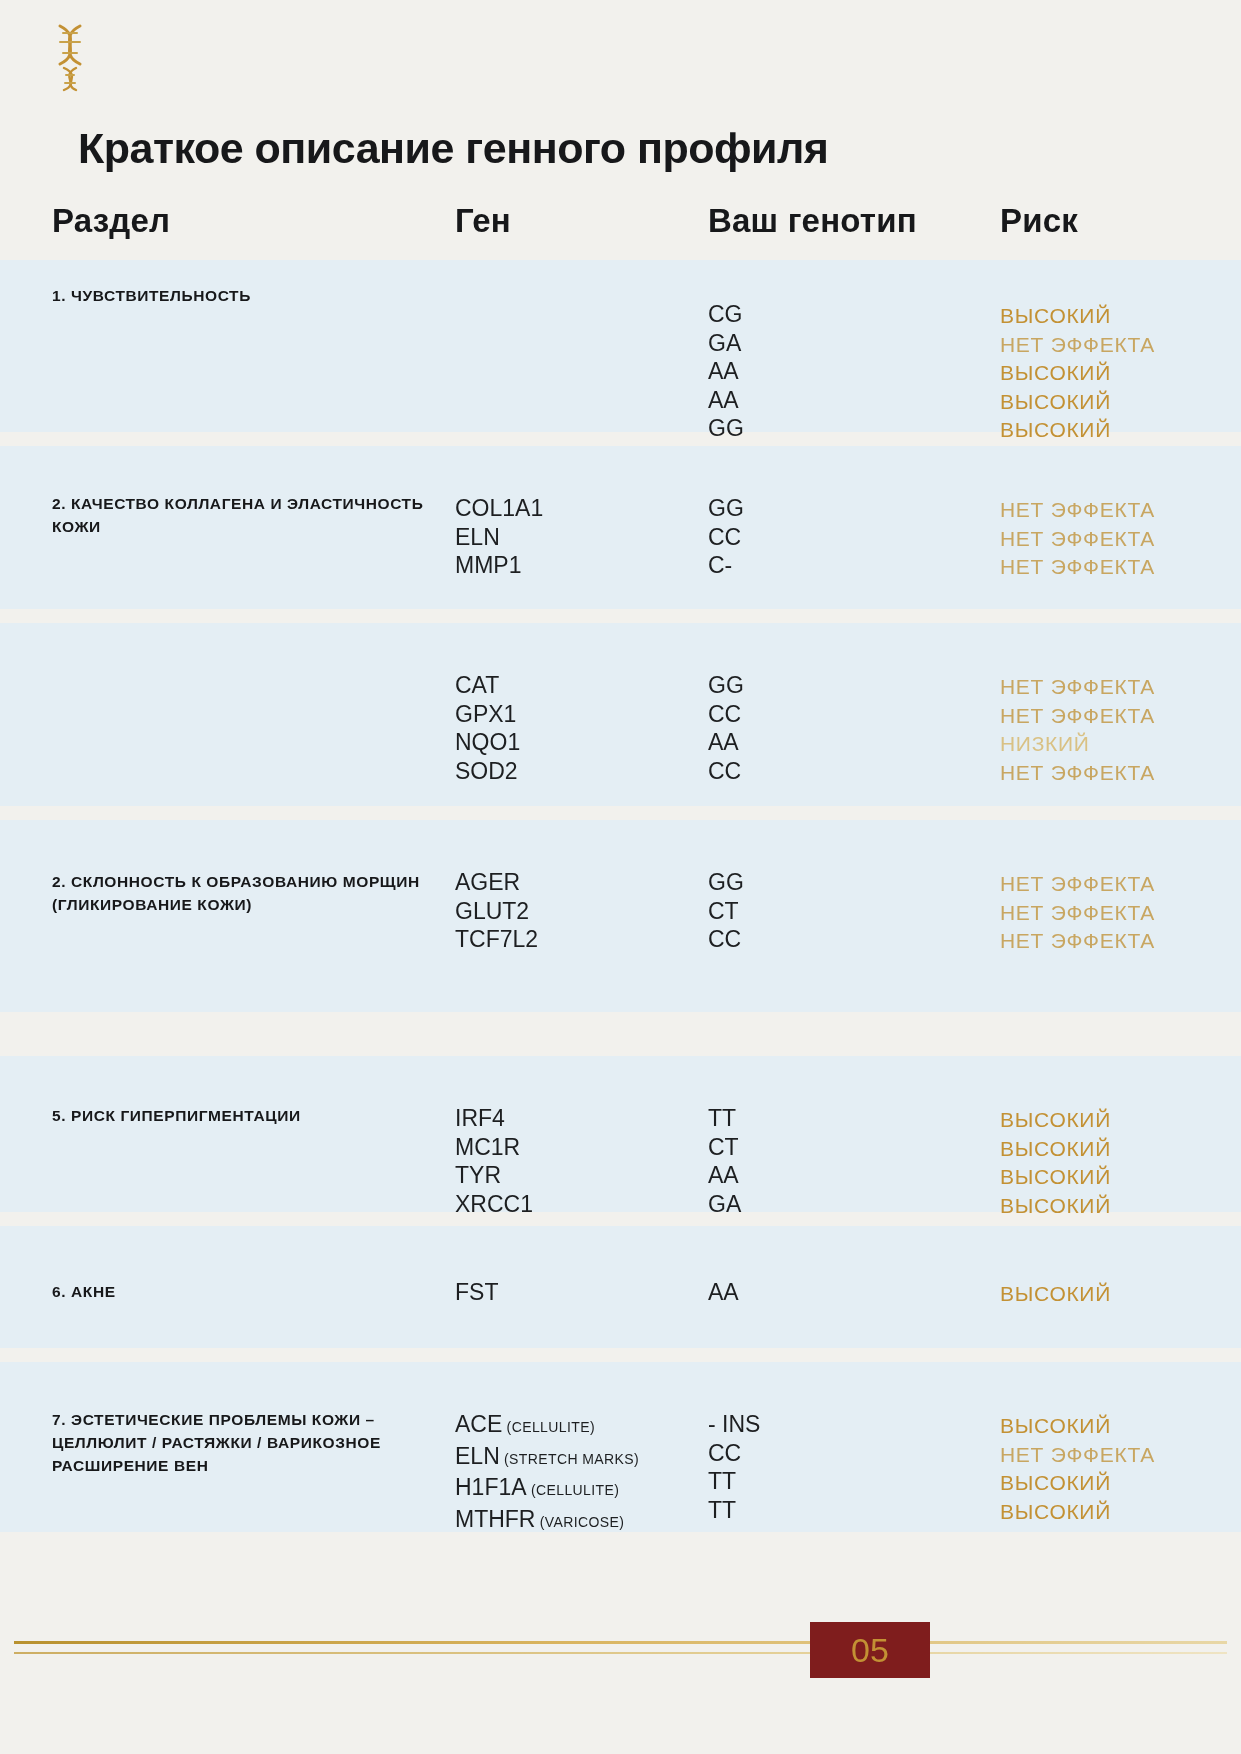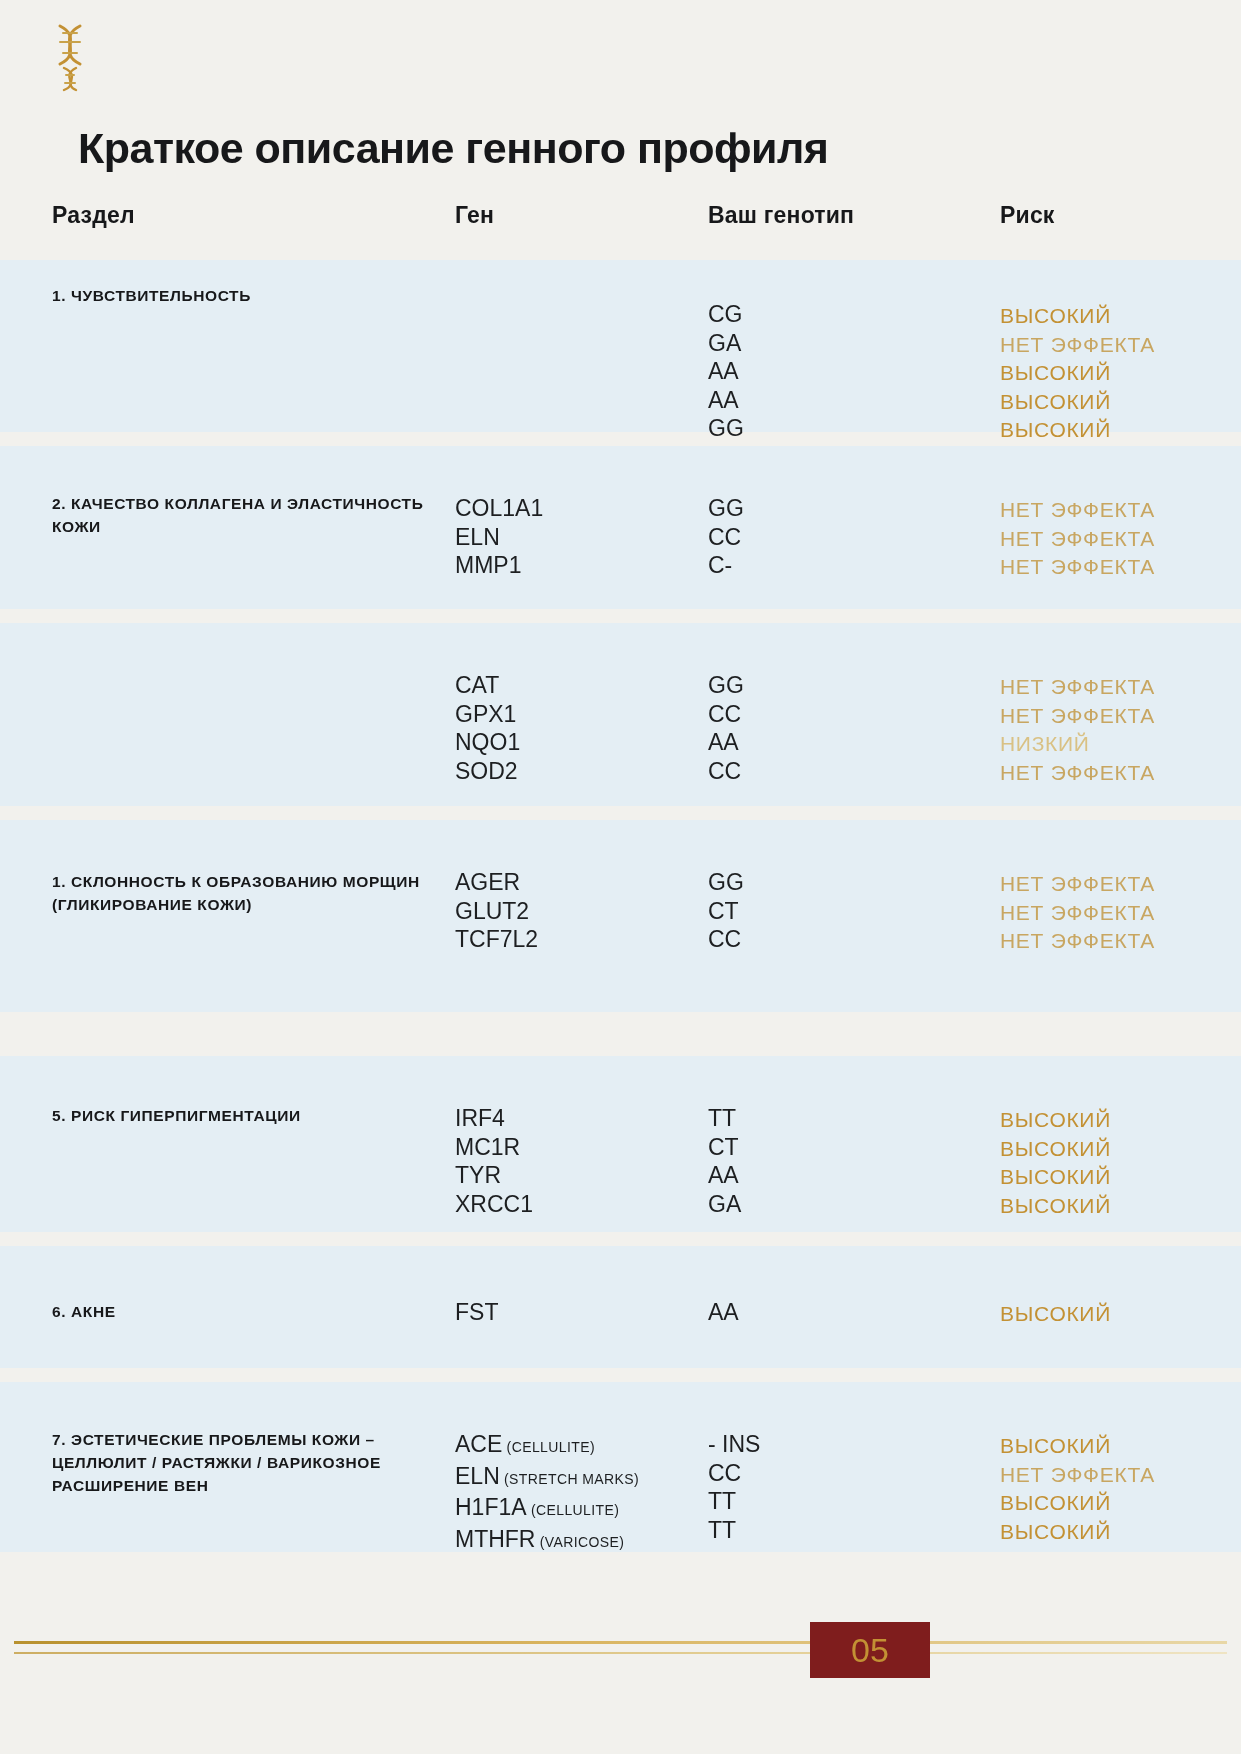--- a/index.html
+++ b/index.html
@@ -49,21 +49,21 @@
     width: 1241px;
   }
   .thead {
     position: relative;
     height: 72px;
     background: #f2f1ed;
   }
   .thead .th {
     position: absolute;
     top: 14px;
-    font-size: 23px;
+    font-size: 33px;
     font-weight: bold;
     color: #17181a;
     letter-spacing: 0.2px;
   }
   .th-c0 { left: 52px; }
   .th-c1 { left: 455px; }
   .th-c2 { left: 708px; }
   .th-c3 { left: 1000px; }
 
   .rowgroup {
@@ -226,38 +226,38 @@
             <div class="cellline">CC</div>
           </div>
           <div class="risks" style="top: 50px;">
             <div class="risk-line risk-none">НЕТ ЭФФЕКТА</div>
             <div class="risk-line risk-none">НЕТ ЭФФЕКТА</div>
             <div class="risk-line risk-low">НИЗКИЙ</div>
             <div class="risk-line risk-none">НЕТ ЭФФЕКТА</div>
           </div>
         </div>
         <div class="rowgroup" style="height: 192px;">
-          <div class="rg-label" style="top: 50px;">1. СКЛОННОСТЬ К ОБРАЗОВАНИЮ МОРЩИН (ГЛИКИРОВАНИЕ КОЖИ)</div>
+          <div class="rg-label" style="top: 50px;">2. СКЛОННОСТЬ К ОБРАЗОВАНИЮ МОРЩИН (ГЛИКИРОВАНИЕ КОЖИ)</div>
           <div class="genes" style="top: 48px;">
             <div class="cellline">AGER</div>
             <div class="cellline">GLUT2</div>
             <div class="cellline">TCF7L2</div>
           </div>
           <div class="genotypes" style="top: 48px;">
             <div class="cellline">GG</div>
             <div class="cellline">CT</div>
             <div class="cellline">CC</div>
           </div>
           <div class="risks" style="top: 50px;">
             <div class="risk-line risk-none">НЕТ ЭФФЕКТА</div>
             <div class="risk-line risk-none">НЕТ ЭФФЕКТА</div>
             <div class="risk-line risk-none">НЕТ ЭФФЕКТА</div>
           </div>
         </div>
-        <div class="rowgroup" style="height: 176px; margin-top: 44px;">
+        <div class="rowgroup" style="height: 156px; margin-top: 44px;">
           <div class="rg-label" style="top: 48px;">5. РИСК ГИПЕРПИГМЕНТАЦИИ</div>
           <div class="genes" style="top: 48px;">
             <div class="cellline">IRF4</div>
             <div class="cellline">MC1R</div>
             <div class="cellline">TYR</div>
             <div class="cellline">XRCC1</div>
           </div>
           <div class="genotypes" style="top: 48px;">
             <div class="cellline">TT</div>
             <div class="cellline">CT</div>

